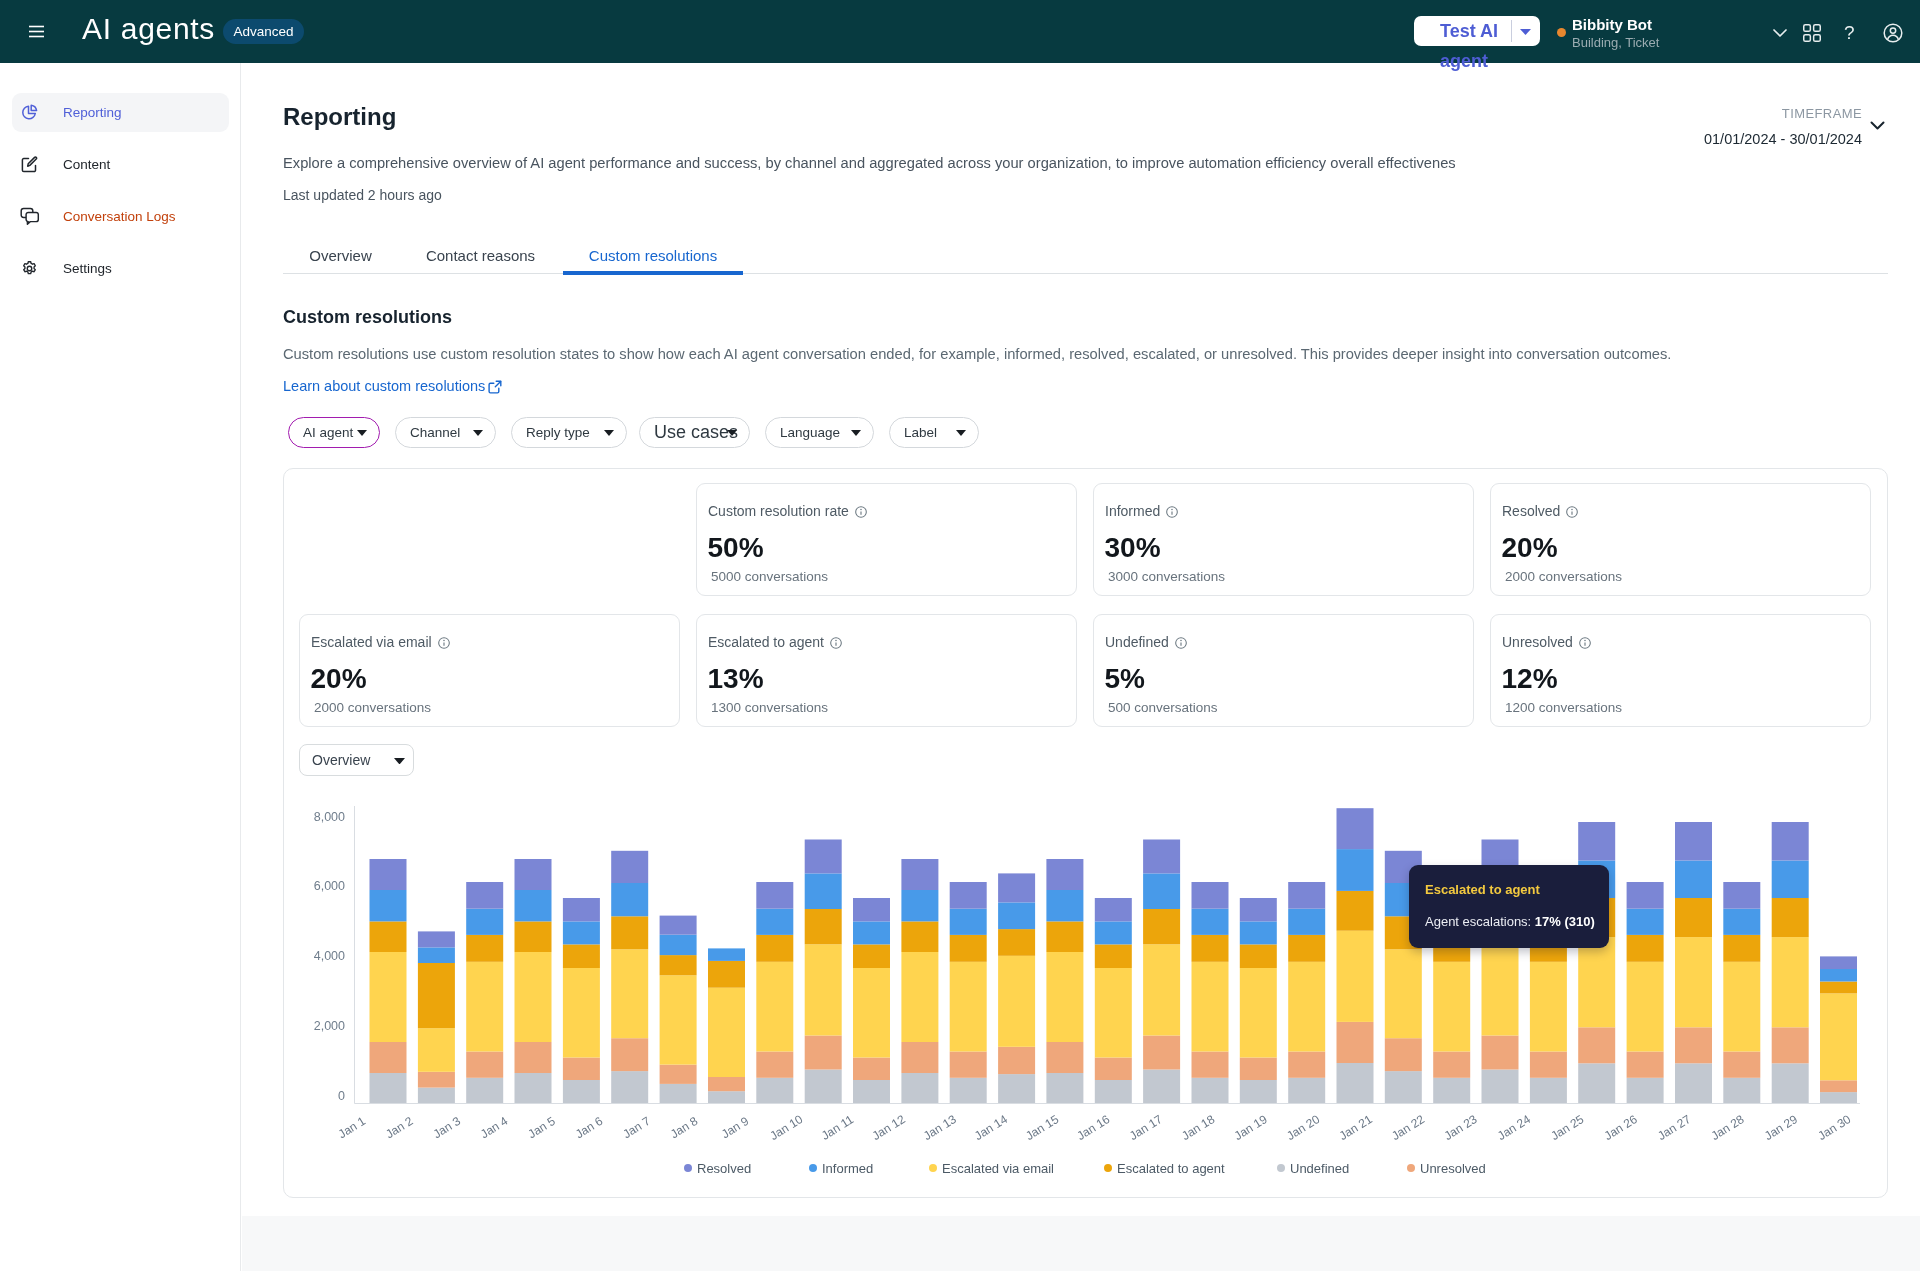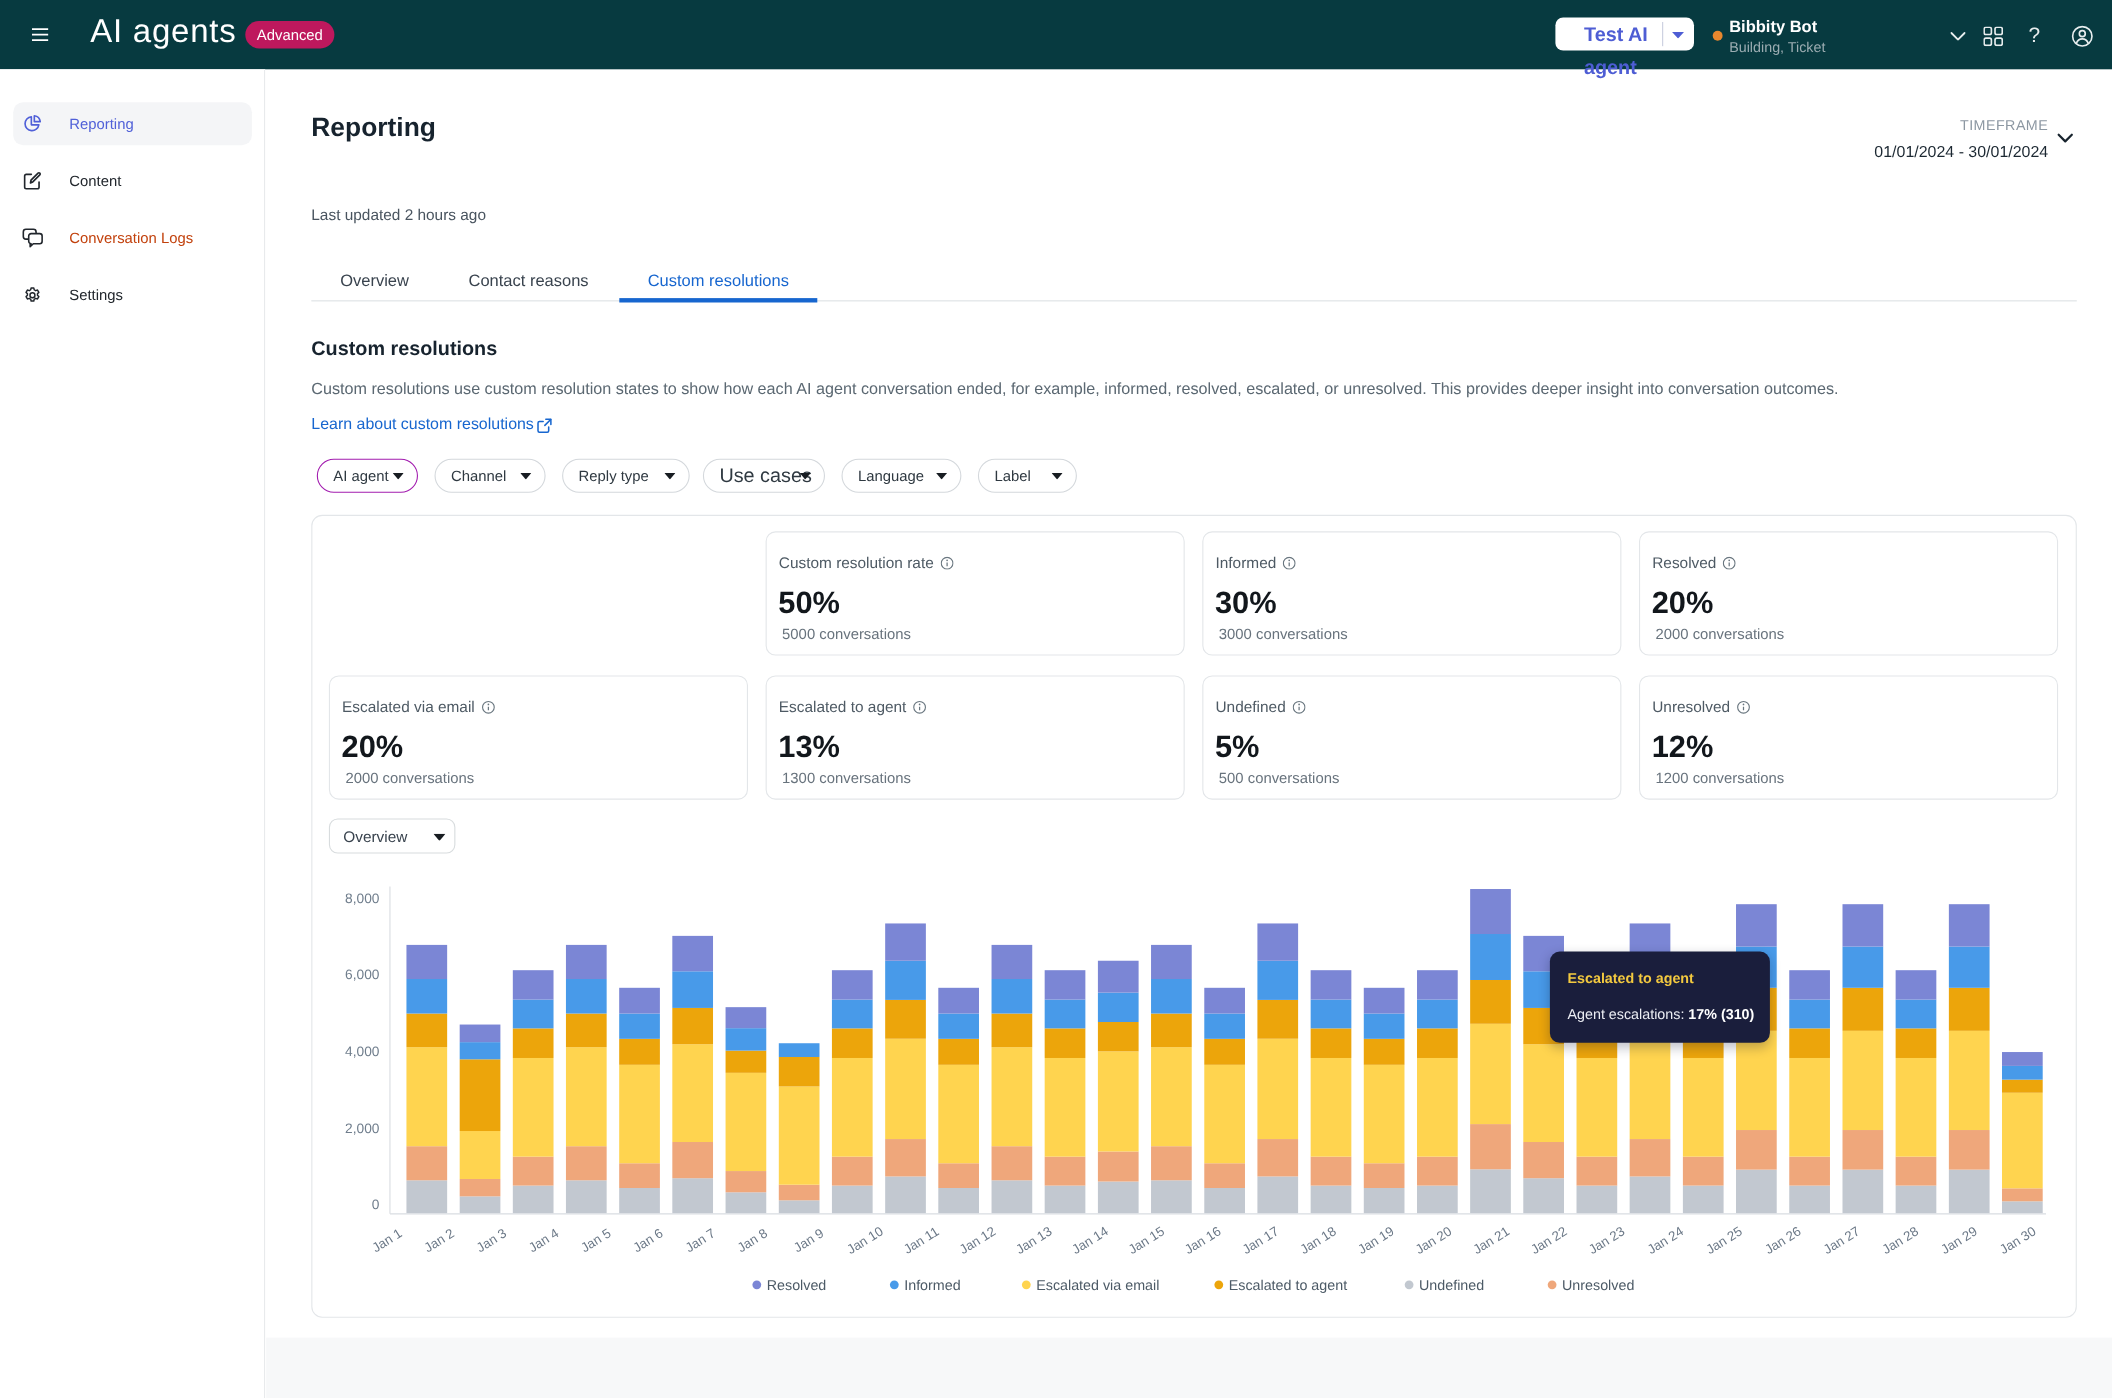--- a/index.html
+++ b/index.html
@@ -11,21 +11,21 @@
 <body>
 <div class="abs" style="left:0;top:0;width:1920px;height:1271px;">
 
   <div class="abs" style="left:0;top:0;width:1920px;height:63px;background:#073A40;">
     <svg class="abs" style="left:29px;top:25px;" width="15" height="13" viewBox="0 0 15 13">
       <line x1="0" y1="1.5" x2="15" y2="1.5" stroke="#fff" stroke-width="1.6"></line>
       <line x1="0" y1="6.5" x2="15" y2="6.5" stroke="#fff" stroke-width="1.6"></line>
       <line x1="0" y1="11.5" x2="15" y2="11.5" stroke="#fff" stroke-width="1.6"></line>
     </svg>
     <div class="abs" style="left:82px;top:12px;font-size:30px;color:#fff;letter-spacing:0.7px;">AI agents</div>
-    <div class="abs" style="left:223px;top:19px;width:81px;height:25px;border-radius:13px;background:#be185d;color:#fff;font-size:13.5px;text-align:center;line-height:25px;">Advanced</div>
+    <div class="abs" style="left:223px;top:19px;width:81px;height:25px;border-radius:13px;background:#0c4a6e;color:#fff;font-size:13.5px;text-align:center;line-height:25px;">Advanced</div>
 
     <div class="abs" style="left:1414px;top:16px;width:126px;height:30px;background:#fff;border-radius:7px;">
       <div class="abs" style="left:26px;top:0;height:30px;line-height:30px;font-size:18px;font-weight:600;color:#4E5DD4;">Test AI agent</div>
       <div class="abs" style="left:97px;top:4px;width:1px;height:22px;background:#c9cede;"></div>
       <svg class="abs" style="left:106px;top:13px;" width="11" height="6" viewBox="0 0 11 6">
           <path d="M0 0 L11 0 L5.5 6 Z" fill="#4E5DD4"></path>
         </svg>
     </div>
 
     <div class="abs" style="left:1557px;top:28px;width:9px;height:9px;border-radius:50%;background:#E8872E;"></div>
@@ -79,20 +79,21 @@
   </div>
 
   <div class="abs" style="left:283px;top:103px;font-size:24px;font-weight:700;color:#17232e;">Reporting</div>
 
   <div class="abs" style="left:1560px;top:106px;width:302px;text-align:right;font-size:13px;color:#8c97a2;letter-spacing:0.4px;">TIMEFRAME</div>
   <div class="abs" style="left:1560px;top:131px;width:302px;text-align:right;font-size:14.5px;color:#1c2832;">01/01/2024 - 30/01/2024</div>
   <svg class="abs" style="left:1870px;top:121px;" width="15" height="9" viewBox="0 0 15 9">
       <path d="M1.5 1.5 L7.5 7.5 L13.5 1.5" fill="none" stroke="#18242e" stroke-width="2" stroke-linecap="round" stroke-linejoin="round"></path>
     </svg>
 
+  <div class="abs" style="left:283px;top:155px;font-size:14.7px;color:#49545f;">Explore a comprehensive overview of AI agent performance and success, by channel and aggregated across your organization, to improve automation efficiency overall effectivenes</div>
   <div class="abs" style="left:283px;top:187px;font-size:14px;color:#49545f;">Last updated 2 hours ago</div>
 
   <div class="abs" style="left:283px;top:273px;width:1605px;height:1px;background:#dde1e4;"></div>
   <div class="abs" style="left:283px;top:247px;width:115px;text-align:center;font-size:15px;color:#39434e;">Overview</div>
   <div class="abs" style="left:400px;top:247px;width:161px;text-align:center;font-size:15px;color:#39434e;">Contact reasons</div>
   <div class="abs" style="left:563px;top:247px;width:180px;text-align:center;font-size:15px;color:#1766CF;">Custom resolutions</div>
   <div class="abs" style="left:563px;top:271px;width:180px;height:3.5px;background:#1766CF;"></div>
 
   <div class="abs" style="left:283px;top:307px;font-size:18px;font-weight:700;color:#17232e;">Custom resolutions</div>
   <div class="abs" style="left:283px;top:346px;font-size:14.7px;color:#5b6872;">Custom resolutions use custom resolution states to show how each AI agent conversation ended, for example, informed, resolved, escalated, or unresolved. This provides deeper insight into conversation outcomes.</div>

